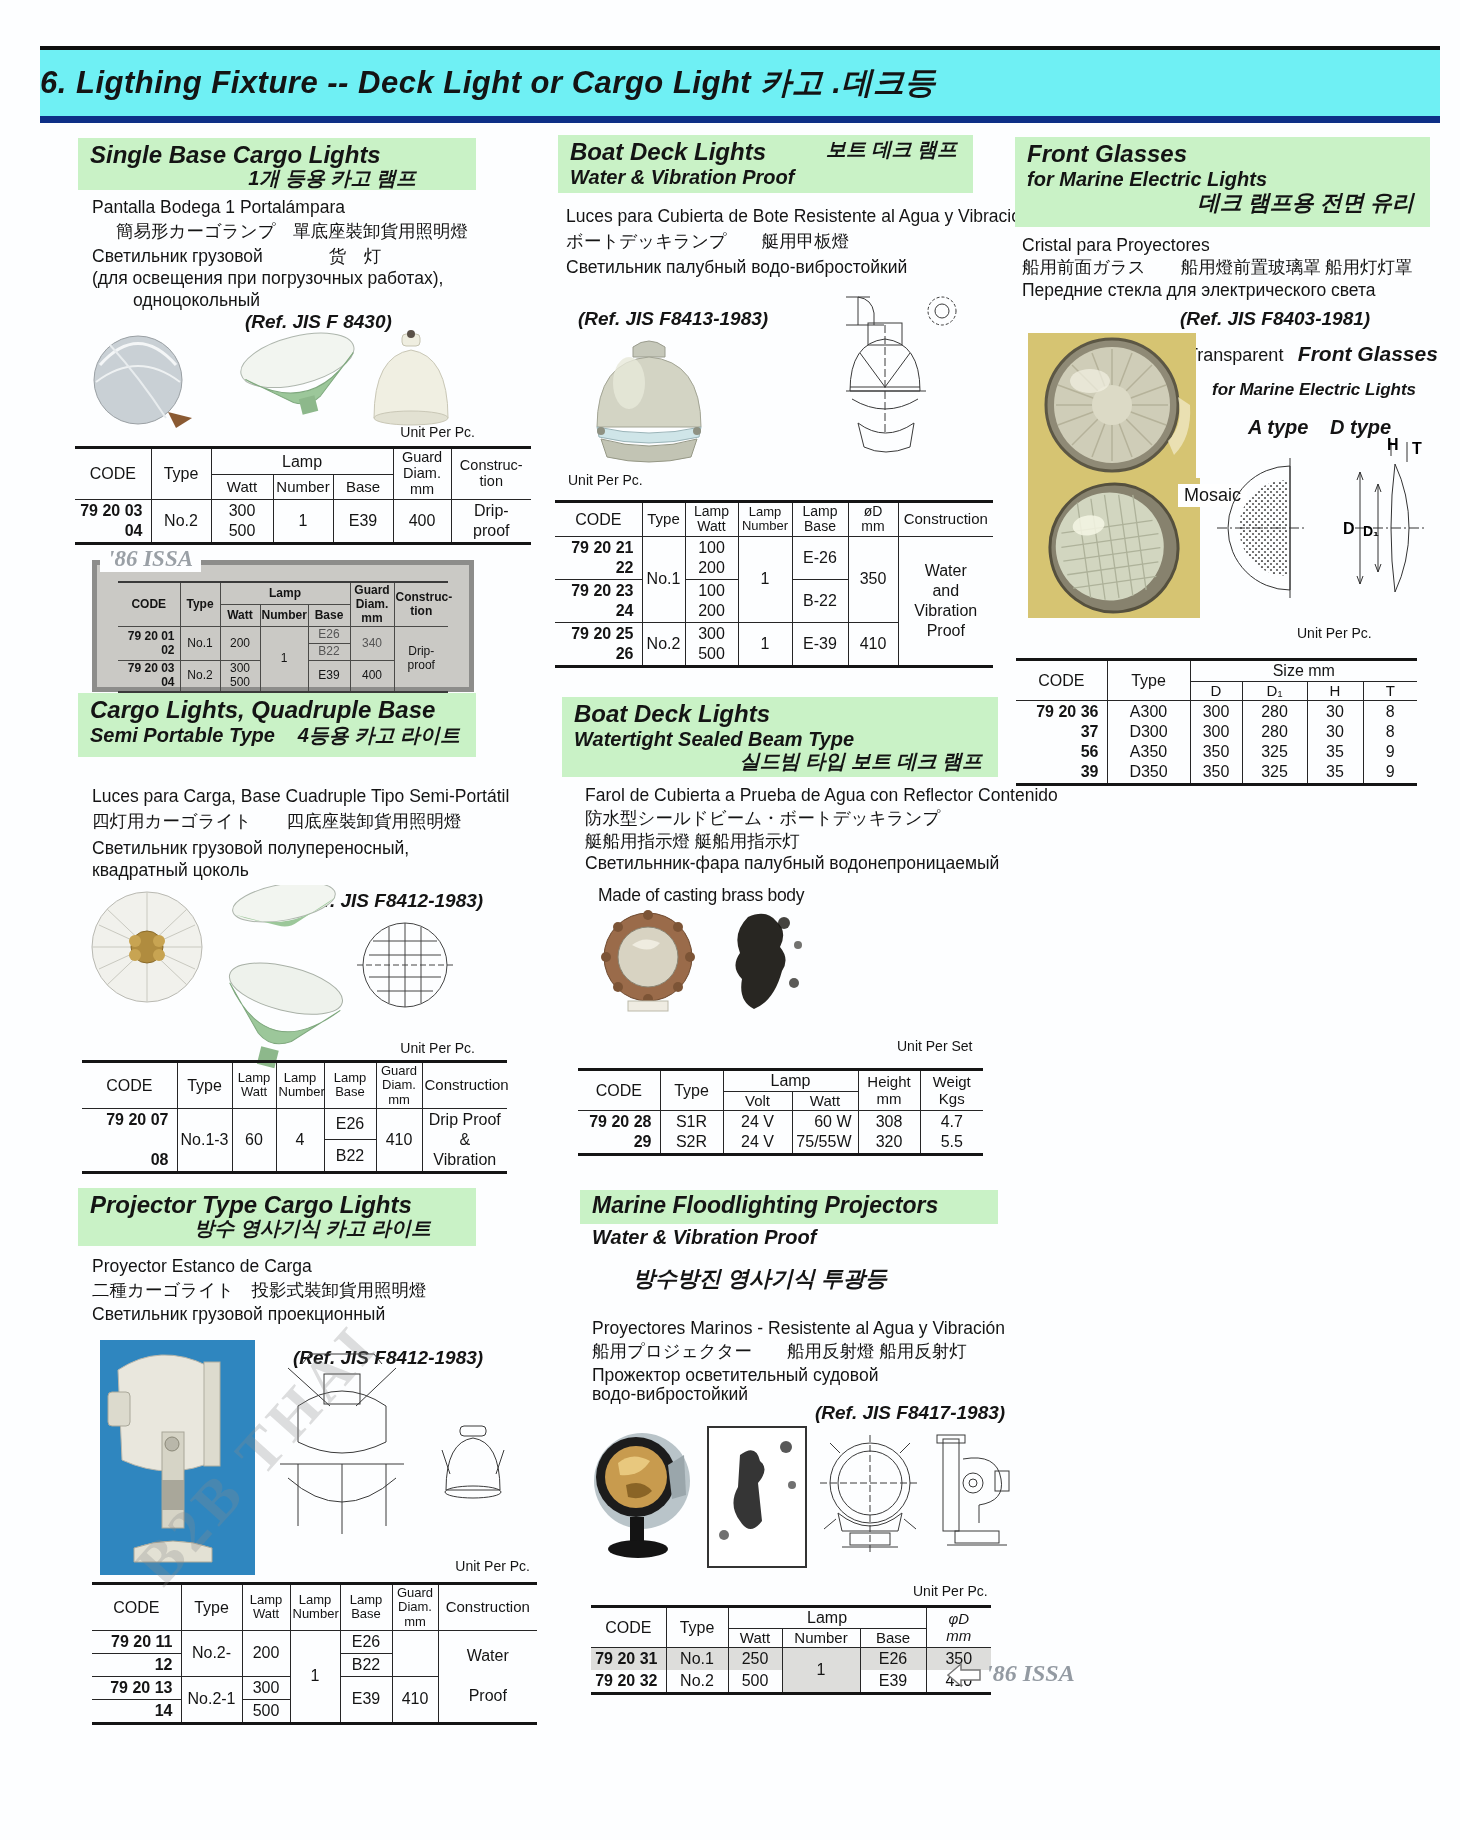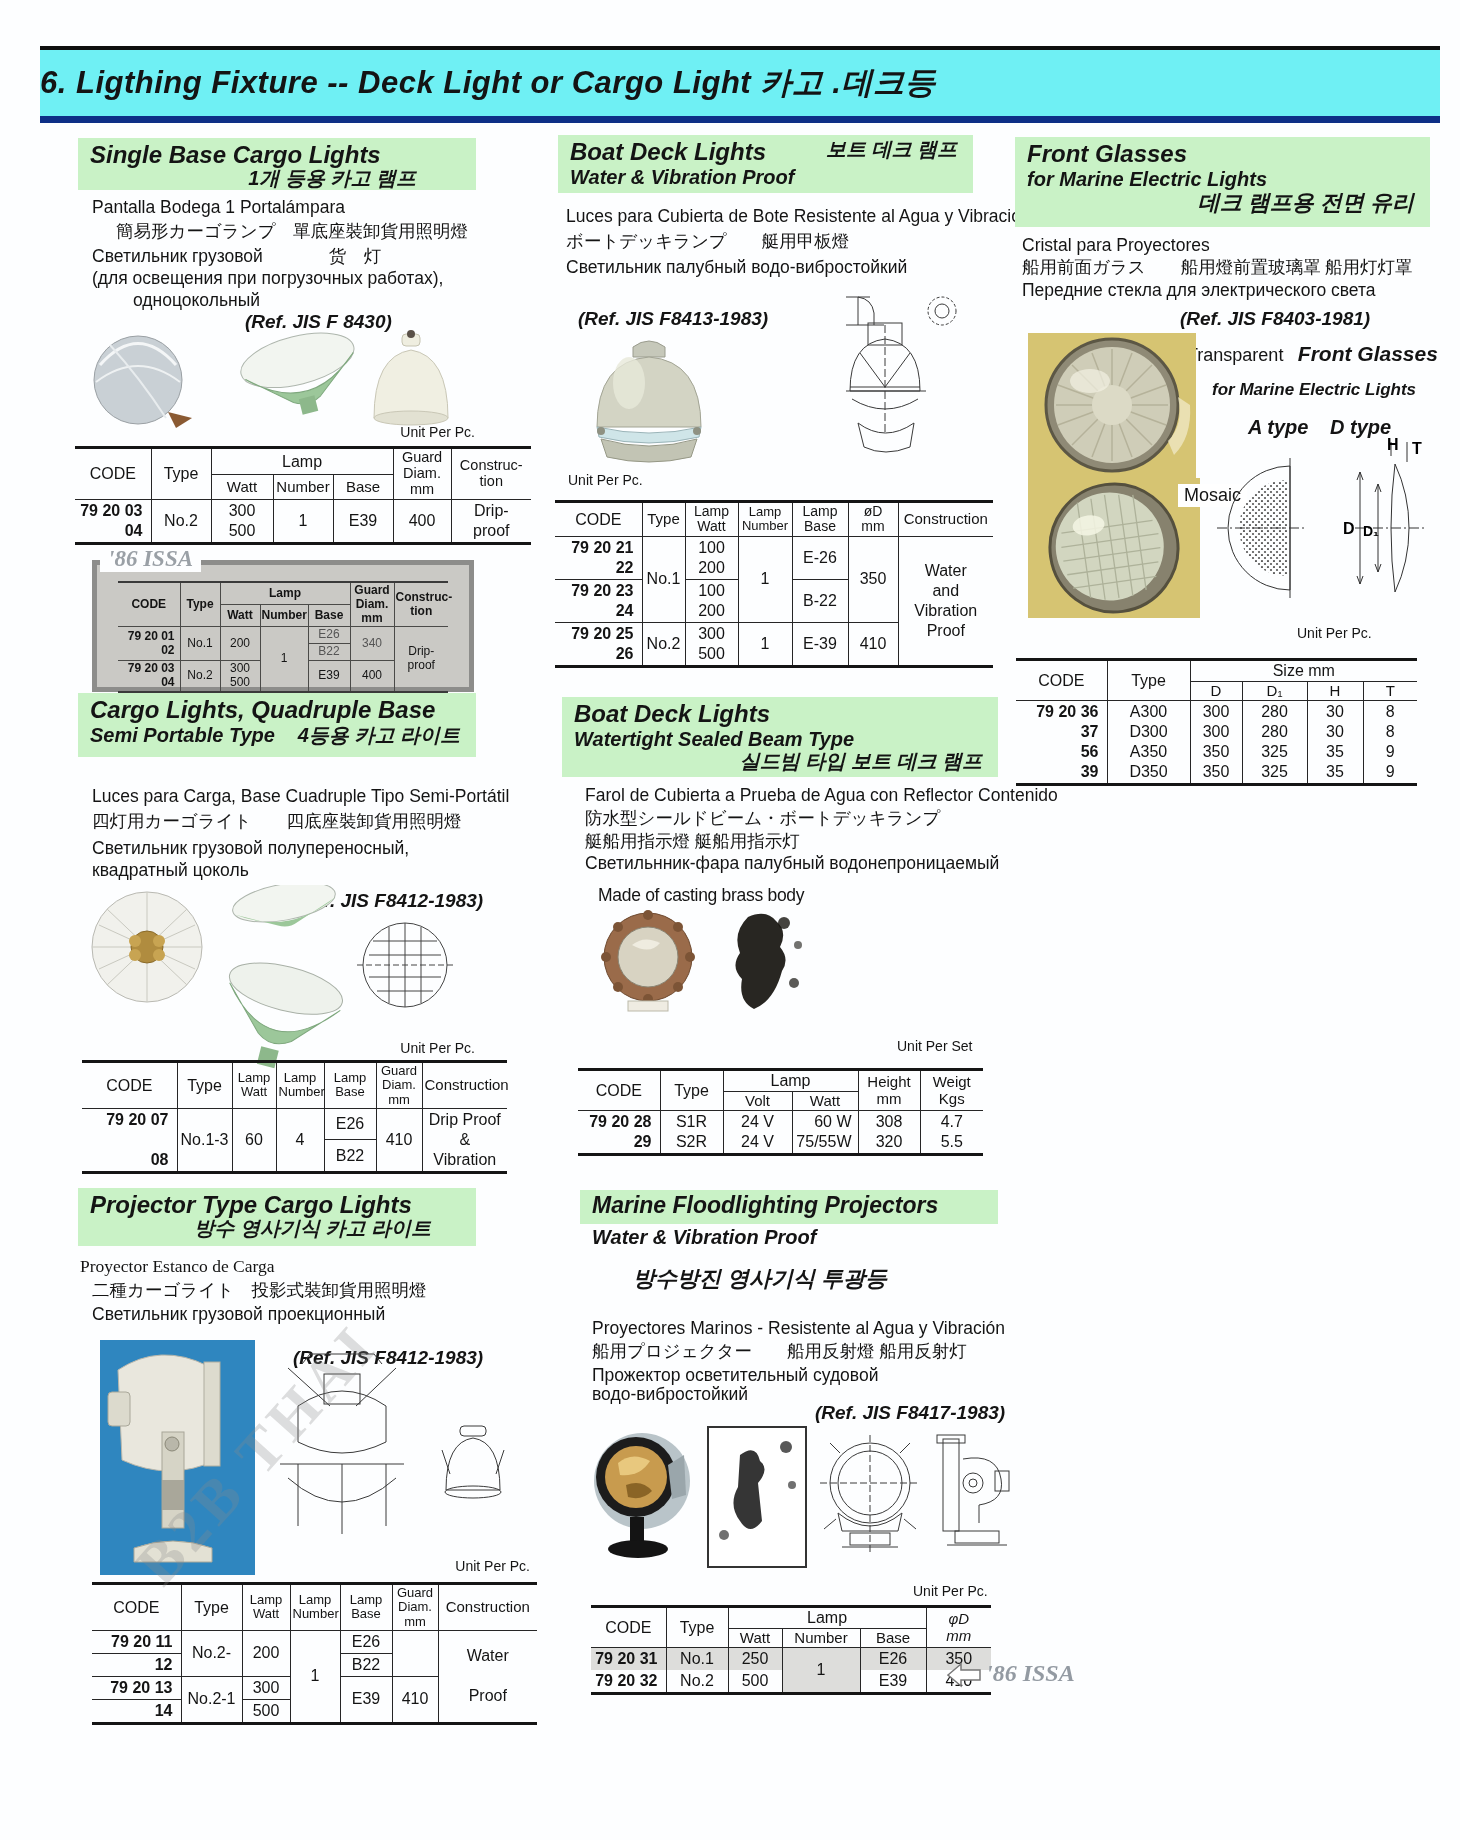--- a/index.html
+++ b/index.html
@@ -281,21 +281,21 @@
         </tr>
       </tbody>
     </table>
   </section>
 
   <section>
     <div class="abs gbox" style="left:78px;top:1188px;width:398px;height:58px;">
       <div class="gt1">Projector Type Cargo Lights</div>
       <div class="gkr" style="padding-right:45px;">방수 영사기식 카고 라이트</div>
     </div>
-    <div class="abs txt" style="left:80px;top:1256px;font-family:Liberation Serif, serif;">Proyector Estanco de Carga</div>
+    <div class="abs txt" style="left:92px;top:1256px;">Proyector Estanco de Carga</div>
     <div class="abs txt" style="left:92px;top:1280px;">二種カーゴライト　投影式裝卸貨用照明燈</div>
     <div class="abs txt" style="left:92px;top:1304px;">Светильник грузовой проекционный</div>
     <div class="abs ref" style="left:293px;top:1347px;">(Ref. JIS F8412-1983)</div>
 
     <svg class="abs" style="left:100px;top:1340px;" width="430" height="238" viewBox="0 0 430 238">
       <rect x="0" y="0" width="155" height="235" fill="#2f86bf"></rect>
       <path d="M18 30 Q60 2 108 26 L116 120 Q70 142 22 120 Z" fill="#e9e7dd" stroke="#b9b7ab"></path>
       <rect x="104" y="22" width="16" height="104" fill="#dddbce" stroke="#b0aea0"></rect>
       <rect x="8" y="52" width="22" height="34" rx="4" fill="#dcdacd" stroke="#aaa89a"></rect>
       <rect x="62" y="92" width="22" height="96" fill="#d6d4c6" stroke="#a8a698"></rect>

